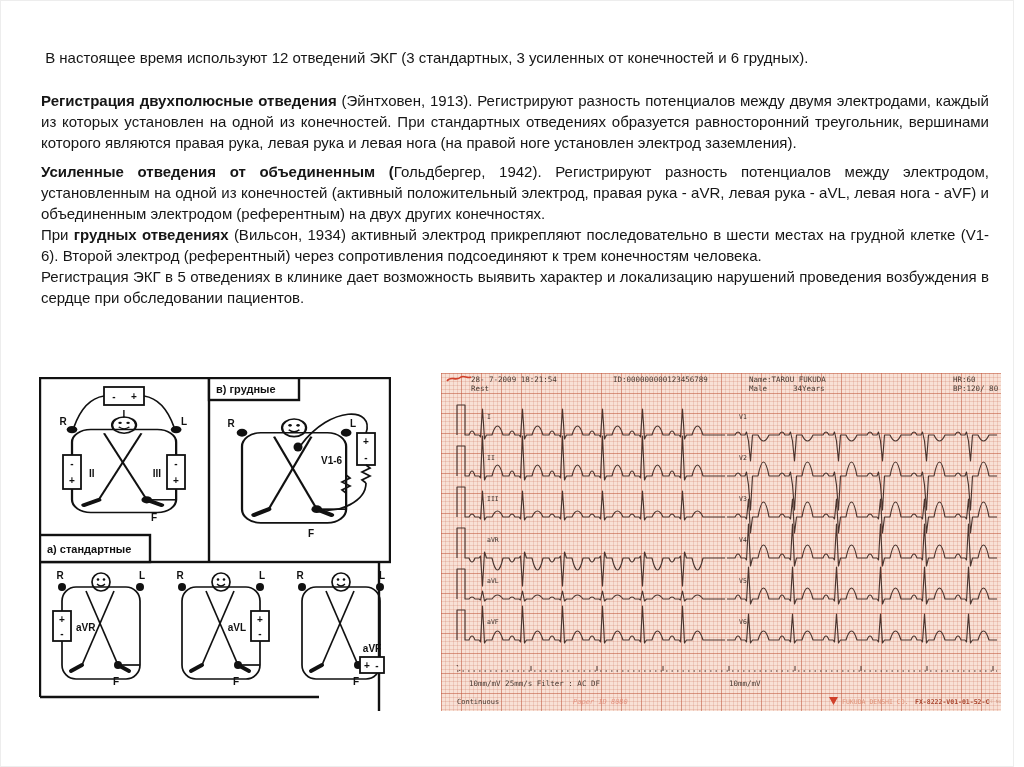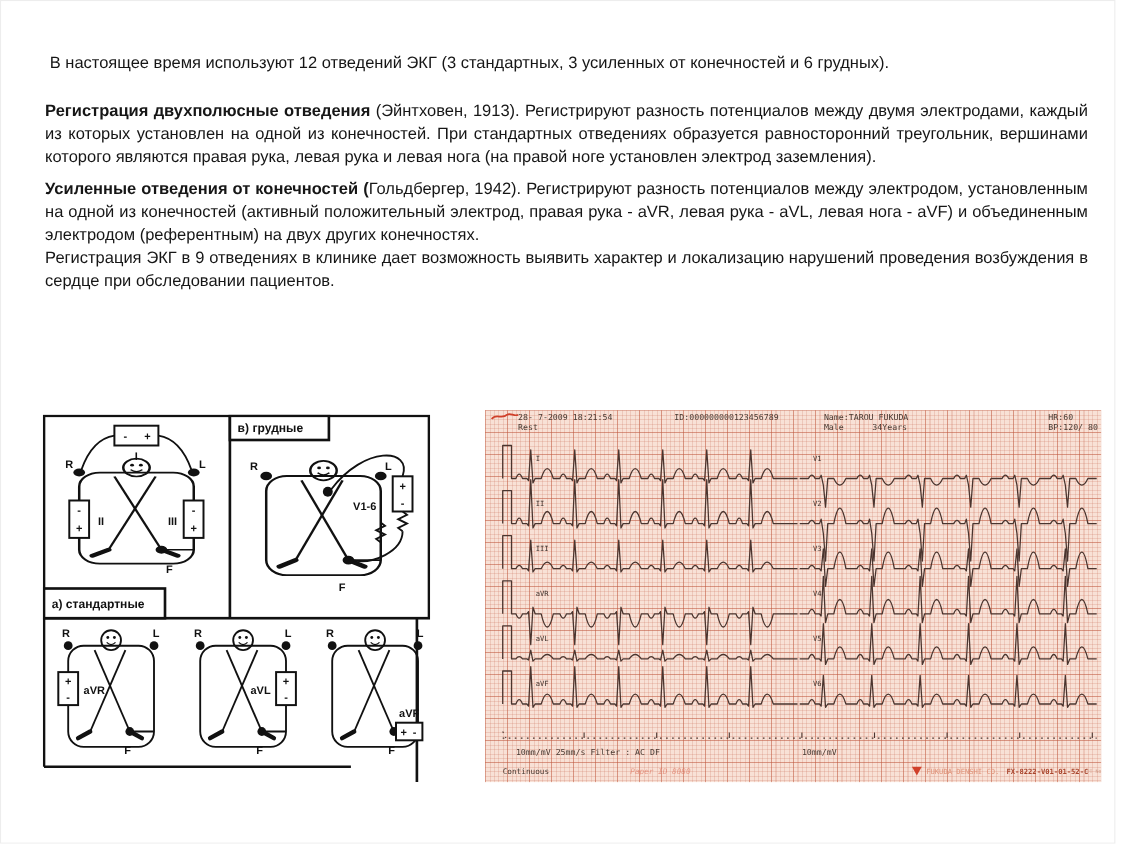--- a/index.html
+++ b/index.html
@@ -37,22 +37,23 @@
   .lottxt{font:4.5px "DejaVu Sans Mono",monospace;fill:#cf9a86;}
 </style>
 </head>
 <body>
 
 <div class="stage">
 
   <div class="slide-text">
       <p><span>&nbsp;В настоящее время используют 12 отведений ЭКГ (3 стандартных, 3 усиленных от конечностей и 6 грудных).</span></p>
       <p><b>Регистрация двухполюсные отведения </b><span>(Эйнтховен, 1913). Регистрируют разность потенциалов между двумя электродами, каждый из которых установлен на одной из конечностей.  При стандартных отведениях образуется равносторонний треугольник, вершинами которого являются правая рука, левая рука и левая нога (на правой ноге установлен электрод заземления).</span></p>
-      <p><b>Усиленные отведения от конечностей (</b><span>Гольдбергер, 1942). Регистрируют разность потенциалов между электродом, установленным на одной из конечностей (активный положительный электрод, правая рука - aVR, левая рука - aVL, левая нога - aVF) и объединенным электродом (референтным) на двух других конечностях.</span></p>
-      <p><span>Регистрация ЭКГ в 9 отведениях в клинике дает возможность выявить характер и локализацию нарушений проведения возбуждения в сердце при обследовании пациентов.</span></p>
+      <p><b>Усиленные отведения от объединенным (</b><span>Гольдбергер, 1942). Регистрируют разность потенциалов между электродом, установленным на одной из конечностей (активный положительный электрод, правая рука - aVR, левая рука - aVL, левая нога - aVF) и объединенным электродом (референтным) на двух других конечностях.</span></p>
+      <p><span>При </span><b>грудных отведениях </b><span>(Вильсон, 1934) активный электрод прикрепляют последовательно в шести местах на грудной клетке (V1-6). Второй электрод (референтный) через сопротивления подсоединяют к трем конечностям человека.</span></p>
+      <p><span>Регистрация ЭКГ в 5 отведениях в клинике дает возможность выявить характер и локализацию нарушений проведения возбуждения в сердце при обследовании пациентов.</span></p>
     </div>
 
   <svg class="diagram" viewBox="0 0 352 334">
     <defs>
       <g id="face">
         <circle r="9" class="ln" fill="#fff"></circle>
         <circle cx="-3" cy="-2.5" r="1.3" fill="#111" stroke="none"></circle>
         <circle cx="3" cy="-2.5" r="1.3" fill="#111" stroke="none"></circle>
         <path d="M-4,2 Q0,6 4,2" class="ln" style="stroke-width:1.2px"></path>
       </g>

